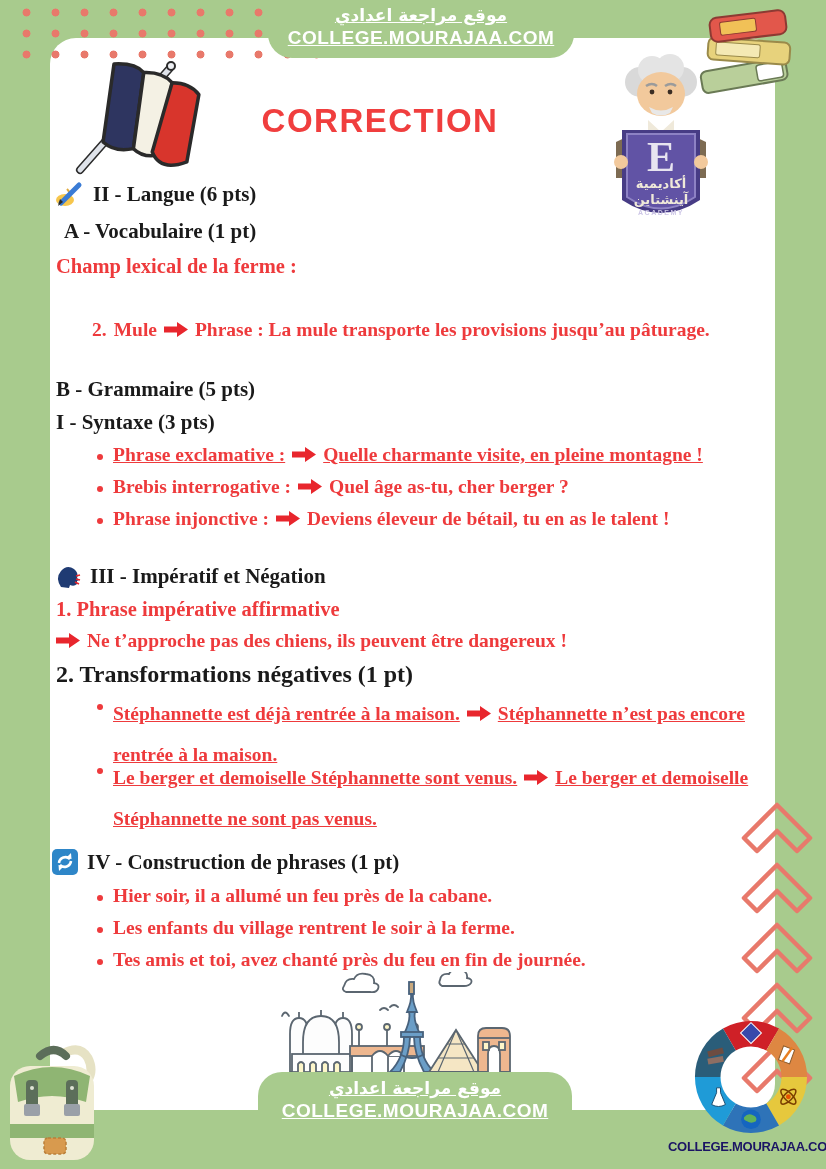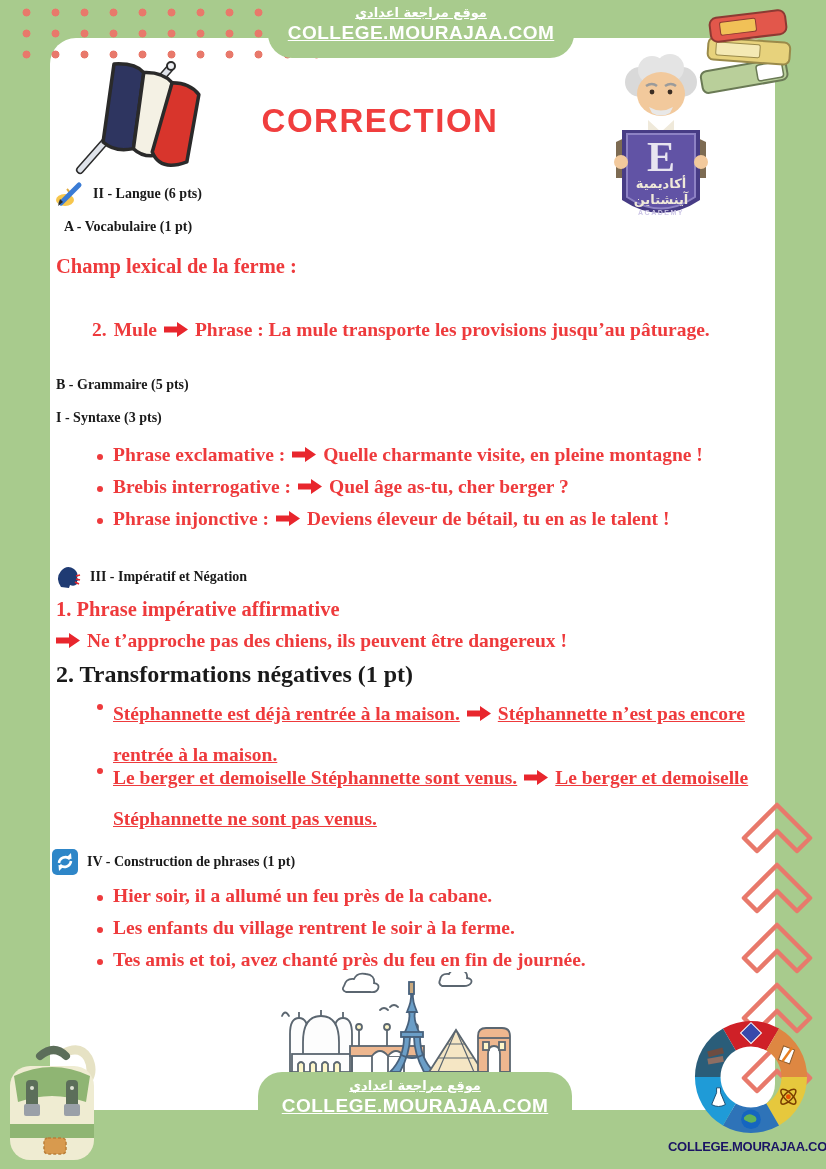--- a/index.html
+++ b/index.html
@@ -11,30 +11,30 @@
 
   
   .dots{position:absolute;left:8px;top:0;width:330px;height:62px;z-index:3;
     background-image:radial-gradient(circle,#e8796b 3.6px,rgba(0,0,0,0) 4.3px);
     background-size:29px 21px;background-position:4px 2px;}
 
   
   .bubble{position:absolute;background:#a8cb8d;z-index:4;text-align:center;}
   .header-bubble{left:268px;top:0;width:306px;height:58px;border-radius:0 0 24px 24px;}
   .footer-bubble{left:258px;top:1072px;width:314px;height:42px;border-radius:24px 24px 0 0;}
-  .site-ar{font-family:"DejaVu Sans",sans-serif;color:#fff;font-weight:bold;font-size:13px;text-decoration:underline;margin-top:5px;}
+  .site-ar{font-family:"DejaVu Sans",sans-serif;color:#fff;font-weight:bold;font-size:17px;text-decoration:underline;margin-top:5px;}
   .site-url{color:#fff;font-weight:bold;font-size:19px;text-decoration:underline;letter-spacing:.5px;margin-top:2px;}
   .footer-text{position:absolute;left:258px;top:1078px;width:314px;text-align:center;z-index:5;}
 
   .correction-title{position:absolute;left:240px;top:102px;width:280px;text-align:center;
     color:#f03e3e;font-weight:bold;font-size:33px;letter-spacing:1.5px;z-index:2;}
 
   
   .line{position:absolute;font-family:"Liberation Serif",serif;font-weight:bold;white-space:nowrap;z-index:2;}
-  .black{color:#1a1a1a;font-size:14px;}
+  .black{color:#1a1a1a;font-size:21px;}
   .redline{color:#ee3a3c;font-size:19.5px;}
   .hrow{display:flex;align-items:center;gap:9px;}
   .bullet{padding-left:18px;}
   .bullet::before{content:"";position:absolute;left:2px;top:10px;width:6px;height:6px;border-radius:50%;background:#ee3a3c;}
   .wrap{white-space:normal;width:645px;line-height:40px;text-decoration:underline;}
   .num{margin-right:7px;}
   .arrow{display:inline-block;margin:0 7px;vertical-align:-1px;}
 
   .deco{position:absolute;z-index:2;}
   .chev{position:absolute;left:736px;width:82px;height:66px;z-index:2;}
@@ -123,21 +123,21 @@
 
   <div class="line redline" style="left:92px;top:319px;">
     <span class="num">2.</span><span>Mule</span><span class="arrow"><svg width="24" height="15" viewBox="0 0 24 15">
           <path d="M0 4.5 H13 V0 L24 7.5 L13 15 V10.5 H0 Z" fill="#e8262d"></path>
         </svg></span><span>Phrase : La mule transporte les provisions jusqu’au pâturage.</span>
   </div>
 
   <div class="line black" style="left:56px;top:377px;">B - Grammaire (5 pts)</div>
   <div class="line black" style="left:56px;top:410px;">I - Syntaxe (3 pts)</div>
 
-  <div class="line redline bullet" style="left:95px;top:444px;">
+  <div class="line redline bullet" style="left:95px;top:444px;text-decoration:underline;">
     <span>Phrase exclamative :</span><span class="arrow"><svg width="24" height="15" viewBox="0 0 24 15">
           <path d="M0 4.5 H13 V0 L24 7.5 L13 15 V10.5 H0 Z" fill="#e8262d"></path>
         </svg></span><span>Quelle charmante visite, en pleine montagne !</span>
   </div>
   <div class="line redline bullet" style="left:95px;top:476px;">
     <span>Brebis interrogative :</span><span class="arrow"><svg width="24" height="15" viewBox="0 0 24 15">
           <path d="M0 4.5 H13 V0 L24 7.5 L13 15 V10.5 H0 Z" fill="#e8262d"></path>
         </svg></span><span>Quel âge as-tu, cher berger ?</span>
   </div>
   <div class="line redline bullet" style="left:95px;top:508px;">

